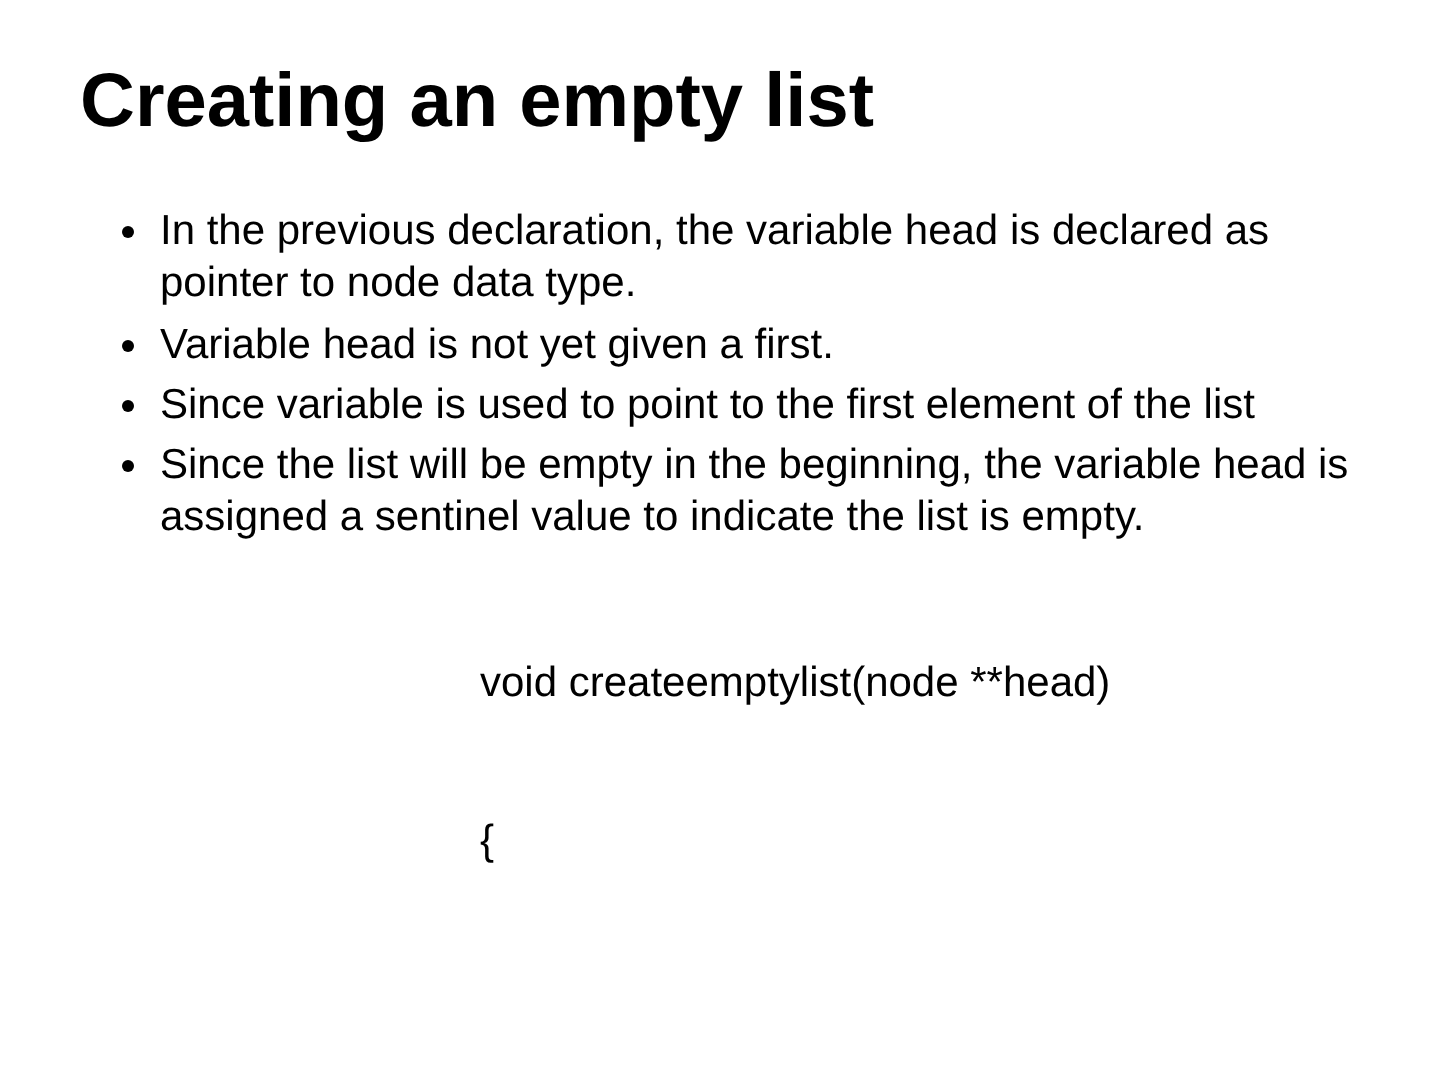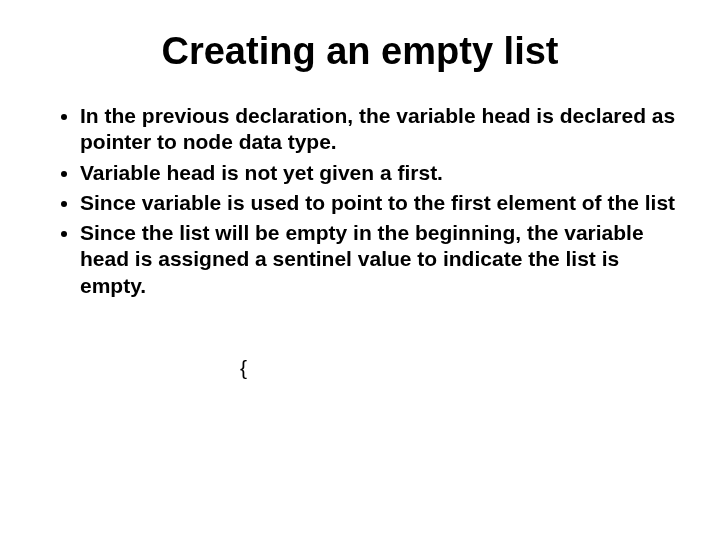--- a/index.html
+++ b/index.html
@@ -13,33 +13,32 @@
   }
   .slide {
     width: 720px;
     height: 540px;
     box-sizing: border-box;
     padding: 20px 40px 40px 40px;
   }
   .title {
     font-size: 38px;
     font-weight: bold;
-    text-align: center;
+    text-align: left;
     margin: 10px 0 30px 0;
   }
   ul.bullets {
     list-style: disc;
     margin: 0;
     padding-left: 40px;
     font-size: 21px;
     line-height: 1.25;
   }
   ul.bullets > li {
     margin-bottom: 4px;
-    font-weight: bold;
   }
   .codeblock {
     font-size: 21px;
     line-height: 1.25;
     margin-top: 2px;
     margin-left: 200px;
     white-space: pre;
     font-family: Arial, Helvetica, sans-serif;
   }
 </style>
@@ -50,16 +49,17 @@
   <div class="title">Creating an empty list</div>
 
   <ul class="bullets">
     <li>In the previous declaration, the variable head is declared as pointer to node data type.</li>
     <li>Variable head is not yet given a first.</li>
     <li>Since variable is used to point to the first element of the list</li>
     <li>Since the list will be empty in the beginning, the variable head is assigned a sentinel value to indicate the list is empty.</li>
   </ul>
 
   <div class="codeblock">
+    <div>void createemptylist(node **head)</div>
     <div>{</div>
     
   </div>
 </div>
 
 </body></html>

